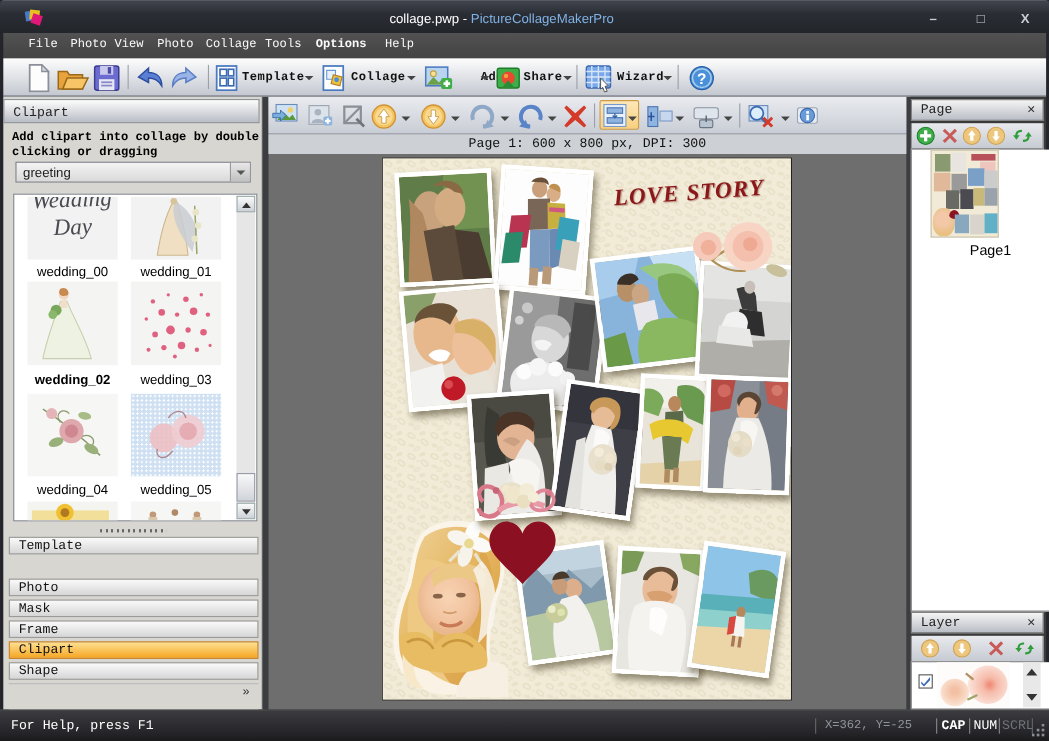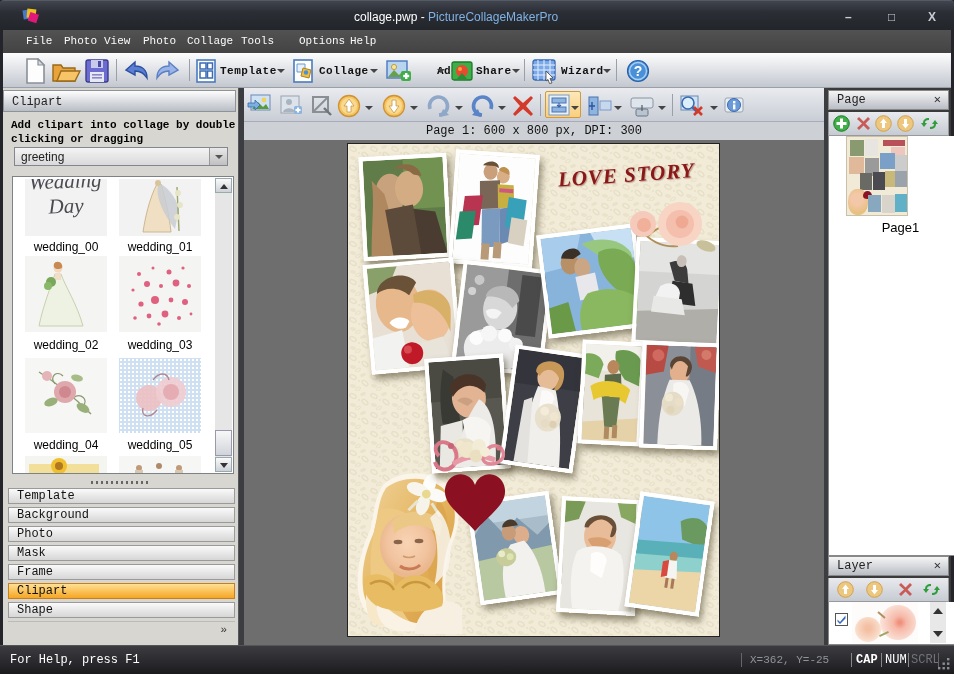--- a/index.html
+++ b/index.html
@@ -62,21 +62,21 @@
     <div class="winbtn" style="left:888px;">□</div>
     <div class="winbtn" style="left:928px;">X</div>
   </div>
   <div id="menu">
     <span style="left:23px;">File</span>
       <span style="left:61px;">Photo</span>
       <span style="left:101px;">View</span>
       <span style="left:140px;">Photo</span>
       <span style="left:184px;">Collage</span>
       <span style="left:238px;">Tools</span>
-      <span style="left:296px;">Options</span>
+      <span style="left:284px;font-weight:bold;">Options</span>
       <span style="left:347px;">Help</span>
   </div>
   <div id="toolbar">
     <svg class="abs" style="left:20px;top:5px;" width="24" height="26" viewBox="0 0 24 26">
         <path d="M4 1 L15 1 L21 7 L21 25 L4 25 Z" fill="#fdfdfd" stroke="#8a8f98" stroke-width="1.6"></path>
         <path d="M15 1 L15 7 L21 7 Z" fill="#d7dbe2" stroke="#8a8f98" stroke-width="1.2"></path>
       </svg>
     <svg class="abs" style="left:48px;top:6px;" width="30" height="25" viewBox="0 0 30 25">
         <path d="M2 22 L2 6 L10 6 L12 9 L24 9 L24 22 Z" fill="#e8a33d" stroke="#9a6a18" stroke-width="1.4"></path>
         <path d="M6 22 L10 12 L29 12 L24 22 Z" fill="#f7c468" stroke="#9a6a18" stroke-width="1.4"></path>
@@ -200,21 +200,21 @@
               <circle cx="52" cy="44" r="2.4"></circle>
               <circle cx="66" cy="46" r="3"></circle>
               <circle cx="16" cy="62" r="1.8"></circle>
               <circle cx="30" cy="60" r="2.4"></circle>
               <circle cx="46" cy="58" r="3.4"></circle>
               <circle cx="60" cy="62" r="2"></circle>
               <circle cx="72" cy="58" r="1.4"></circle>
               <circle cx="40" cy="68" r="1.8"></circle>
             </g>
           </svg></div>
-      <div class="tlabel" style="left:5px;top:161px;">wedding_02</div>
+      <div class="tlabel" style="left:5px;top:161px;font-weight:bold;">wedding_02</div>
       <div class="tlabel" style="left:99px;top:161px;">wedding_03</div>
       <div class="thumb" style="left:12px;top:181px;width:82px;height:75px;background:#f6f6f4;"><svg width="82" height="75">
             <path d="M14 14 C30 24 50 40 66 56" stroke="#8a9a6a" stroke-width="1.4" fill="none"></path>
             <path d="M30 26 C24 18 32 12 38 18 M48 40 C56 34 64 42 58 48" stroke="#8a9a6a" stroke-width="1.2" fill="none"></path>
             <circle cx="40" cy="34" r="11" fill="#dfa8ac"></circle>
             <circle cx="40" cy="34" r="6" fill="#d08890"></circle>
             <circle cx="22" cy="18" r="5" fill="#e4b4b8"></circle>
             <ellipse cx="58" cy="50" rx="7" ry="4" fill="#9ab07a" transform="rotate(30 58 50)"></ellipse>
             <ellipse cx="26" cy="44" rx="7" ry="4" fill="#9ab07a" transform="rotate(-20 26 44)"></ellipse>
             <ellipse cx="52" cy="20" rx="6" ry="3.4" fill="#a8bc88" transform="rotate(12 52 20)"></ellipse>
@@ -246,21 +246,20 @@
         <div style="position:absolute;left:0;bottom:0;width:17px;height:15px;background:linear-gradient(#fafafa,#cdd1d8);border:1px solid #9aa;">
             <div style="position:absolute;left:4px;top:5px;border-left:4px solid transparent;border-right:4px solid transparent;border-top:5px solid #333;"></div>
           </div>
         <div style="position:absolute;left:0;top:252px;width:17px;height:26px;background:linear-gradient(#f8f8f8,#d0d4da);border:1px solid #99a;"></div>
       </div>
     </div>
     <div id="splitter" style="position:absolute;left:0;top:390px;width:236px;height:8px;">
         <div style="position:absolute;left:88px;top:3px;width:60px;height:3px;background:repeating-linear-gradient(90deg,#666 0 2px,transparent 2px 5px);"></div>
       </div>
     <div class="navbtn" style="top:400px;">Template</div>
-    <div class="navbtn" style="top:419px;">Background</div>
     <div class="navbtn" style="top:438px;">Photo</div>
     <div class="navbtn" style="top:457px;">Mask</div>
     <div class="navbtn" style="top:476px;">Frame</div>
     <div class="navbtn sel" style="top:495px;">Clipart</div>
     <div class="navbtn" style="top:514px;">Shape</div>
     <div style="position:absolute;left:5px;top:533px;width:227px;height:24px;background:#d8d6d0;border-top:1px solid #bbb;">
         <span style="position:absolute;right:8px;top:2px;font-size:11px;color:#333;">»</span>
       </div>
   </div>
   <div id="canvas">

